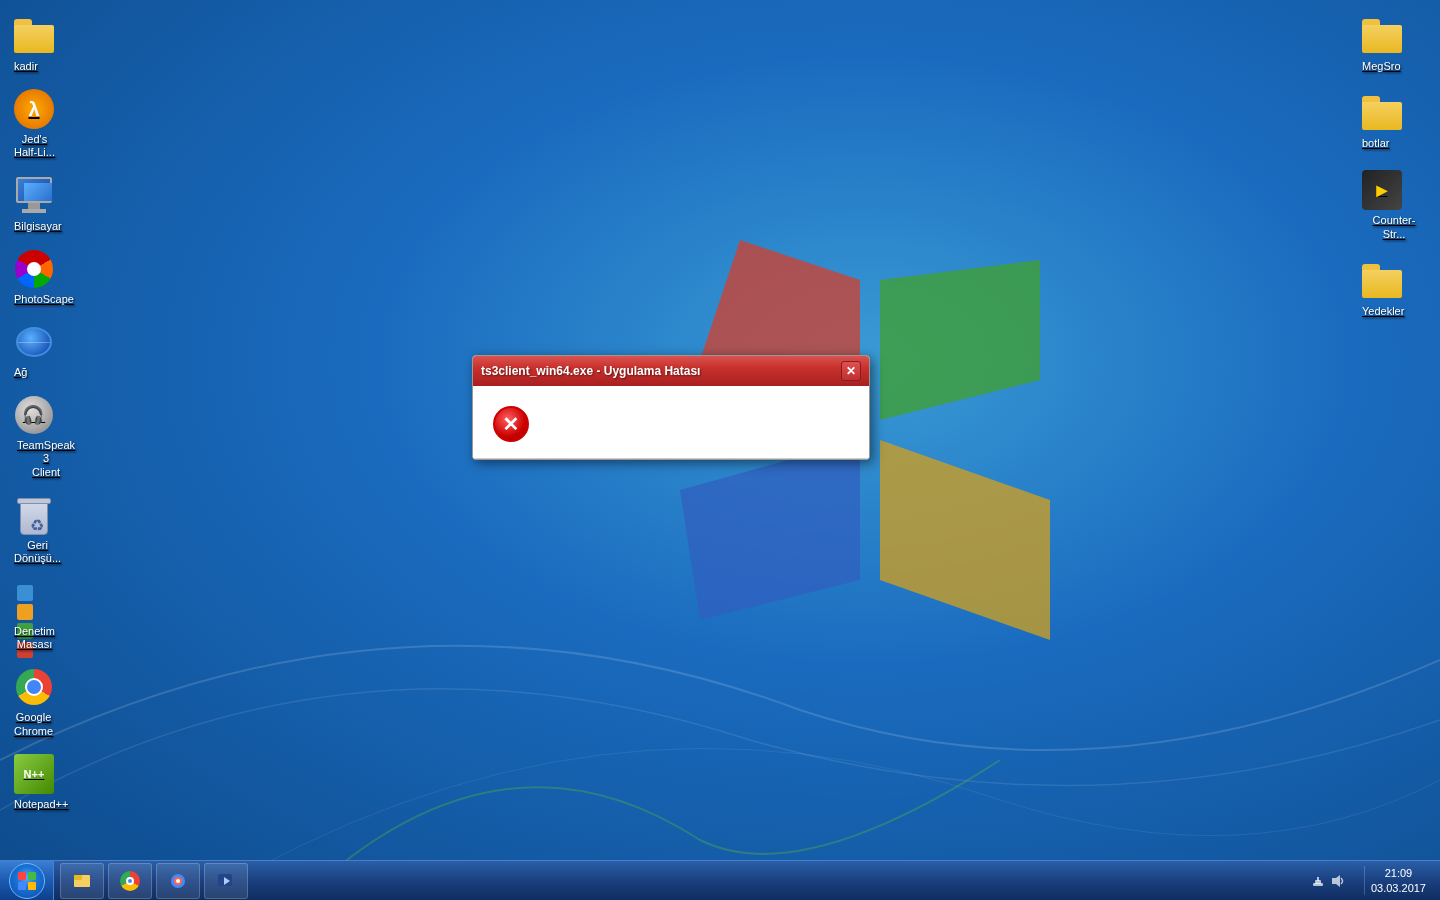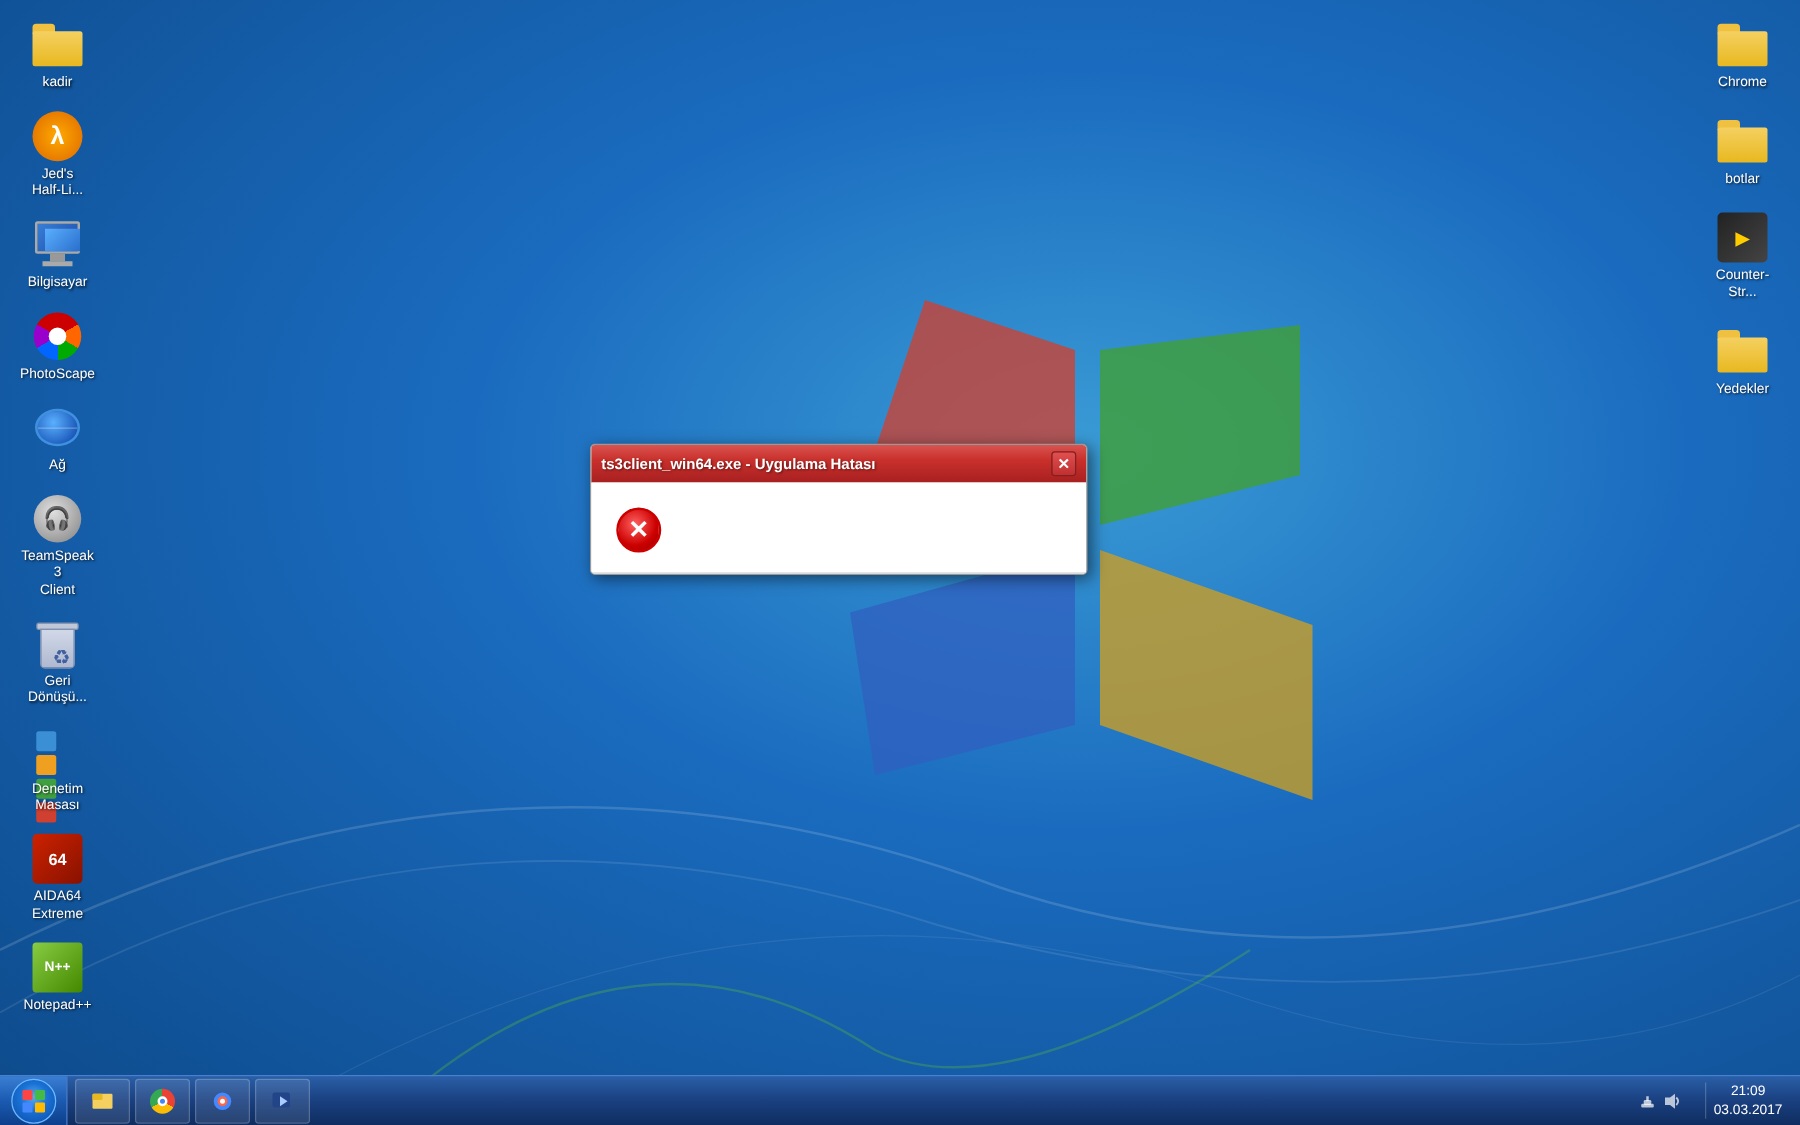--- a/index.html
+++ b/index.html
@@ -137,26 +137,27 @@
       top: 10px;
       left: 10px;
       display: flex;
       flex-direction: column;
       gap: 0;
     }
 
     .icon-item {
       display: flex;
       flex-direction: column;
-      align-items: center;
+      align-items: flex-start;
       width: 72px;
       padding: 6px 4px;
       cursor: pointer;
       border-radius: 4px;
       margin-bottom: 4px;
+      text-decoration: underline;
     }
 
     .icon-img {
       width: 40px;
       height: 40px;
       display: flex;
       align-items: center;
       justify-content: center;
       margin-bottom: 4px;
     }
@@ -638,46 +639,46 @@
         <div class="cp-icon">
           <div class="cp-item" style="background:#3a8fd5;"></div>
           <div class="cp-item" style="background:#f0a020;"></div>
           <div class="cp-item" style="background:#40a040;"></div>
           <div class="cp-item" style="background:#d04030;"></div>
         </div>
       </div>
       <span class="icon-label">Denetim<br>Masası</span>
     </div>
 
-
-    <div class="icon-item">
-      <div class="icon-img">
-        <div class="aida64-icon">64</div>
-      </div>
-      <span class="icon-label">AIDA64<br>Extreme</span>
-    </div>
+    <div class="icon-item">
+      <div class="icon-img">
+        <div class="chrome-icon"></div>
+      </div>
+      <span class="icon-label">Google<br>Chrome</span>
+    </div>
+
 
     <div class="icon-item">
       <div class="icon-img">
         <div class="notepad-icon">N++</div>
       </div>
       <span class="icon-label">Notepad++</span>
     </div>
   </div>
 
   <div class="desktop-icons-right">
 
     <div class="icon-item">
       <div class="icon-img">
         <div class="folder-icon">
           <div class="tab"></div>
           <div class="body"></div>
         </div>
       </div>
-      <span class="icon-label">Chrome</span>
+      <span class="icon-label">MegSro</span>
     </div>
 
     <div class="icon-item">
       <div class="icon-img">
         <div class="folder-icon">
           <div class="tab"></div>
           <div class="body"></div>
         </div>
       </div>
       <span class="icon-label">botlar</span>

